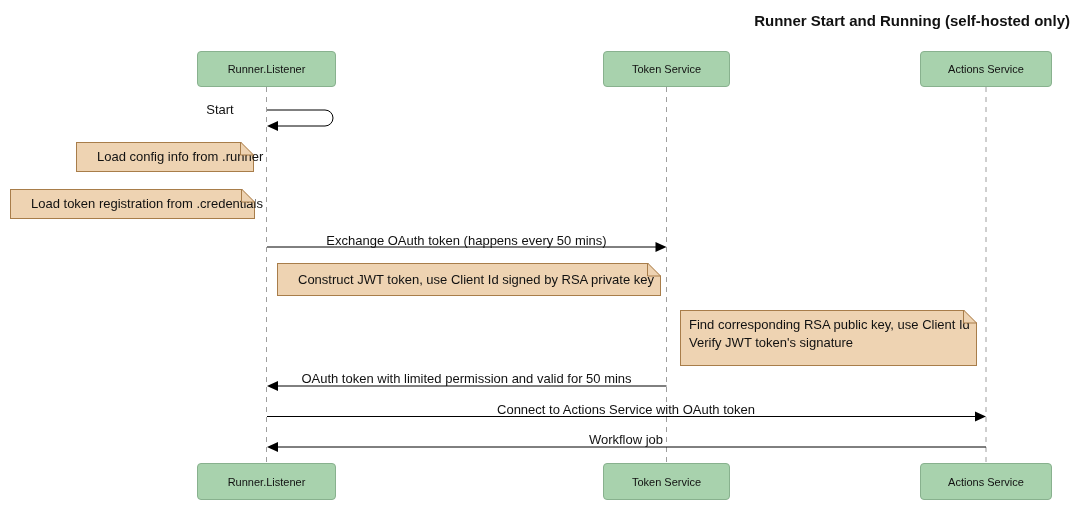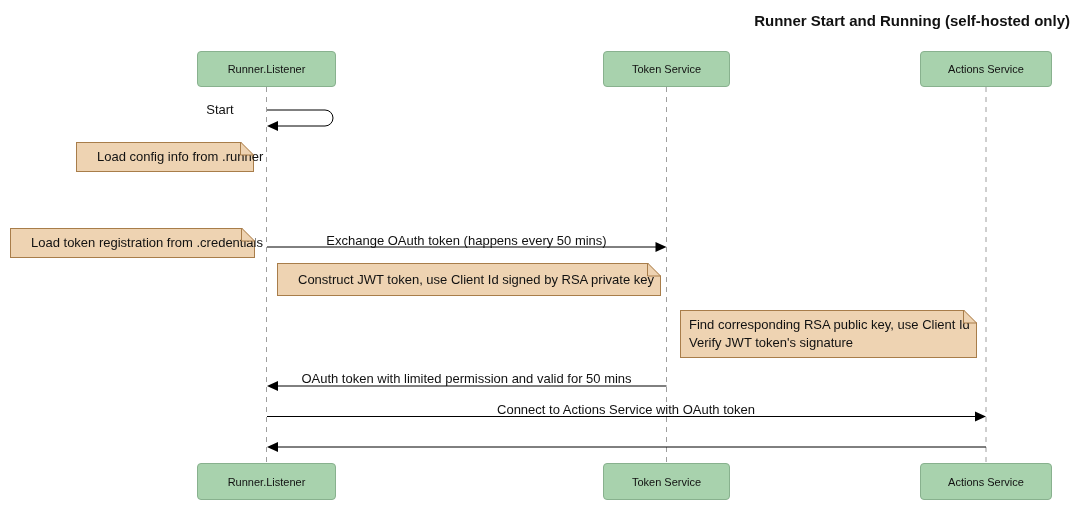--- a/index.html
+++ b/index.html
@@ -153,43 +153,44 @@
   <div class="participant" style="left:920px; top:51px; width:132px; height:36px;">Actions Service</div>
 
   <div class="participant" style="left:197px; top:463px; width:139px; height:37px;">Runner.Listener</div>
   <div class="participant" style="left:603px; top:463px; width:127px; height:37px;">Token Service</div>
   <div class="participant" style="left:920px; top:463px; width:132px; height:37px;">Actions Service</div>
 
   <div class="msg-label right" style="left:180px; top:103px; width:80px;text-align:center;">Start</div>
   <div class="msg-label center" style="left:266px; top:234px; width:401px;">Exchange OAuth token (happens every 50 mins)</div>
   <div class="msg-label center" style="left:266px; top:372px; width:401px;">OAuth token with limited permission and valid for 50 mins</div>
   <div class="msg-label center" style="left:266px; top:403px; width:720px;">Connect to Actions Service with OAuth token</div>
+  <div class="msg-label center" style="left:266px; top:433px; width:720px;">Workflow job</div>
 
   <div class="note single" style="left:76px; top:142px; width:178px;">
     <svg class="fold" width="14" height="14" viewBox="0 0 14 14">
       <path d="M0.5,0 L0.5,13 L13.5,13 Z"></path>
     </svg>
     <span>Load config info from .runner</span>
   </div>
 
-  <div class="note single" style="left:10px; top:189px; width:245px;margin-top:39px;">
+  <div class="note single" style="left:10px; top:189px; width:245px;">
     <svg class="fold" width="14" height="14" viewBox="0 0 14 14">
       <path d="M0.5,0 L0.5,13 L13.5,13 Z"></path>
     </svg>
     <span>Load token registration from .credentials</span>
   </div>
 
   <div class="note single tall" style="left:277px; top:263px; width:384px;">
     <svg class="fold" width="14" height="14" viewBox="0 0 14 14">
       <path d="M0.5,0 L0.5,13 L13.5,13 Z"></path>
     </svg>
     <span>Construct JWT token, use Client Id signed by RSA private key</span>
   </div>
 
-  <div class="note multi" style="left:680px; top:310px; width:297px; height:48px;">
+  <div class="note multi" style="left:680px; top:310px; width:297px; height:56px;">
     <svg class="fold" width="14" height="14" viewBox="0 0 14 14">
       <path d="M0.5,0 L0.5,13 L13.5,13 Z"></path>
     </svg>
     <div>Find corresponding RSA public key, use Client Id</div>
     <div>Verify JWT token's signature</div>
   </div>
 
 </div>
 
 </body></html>

